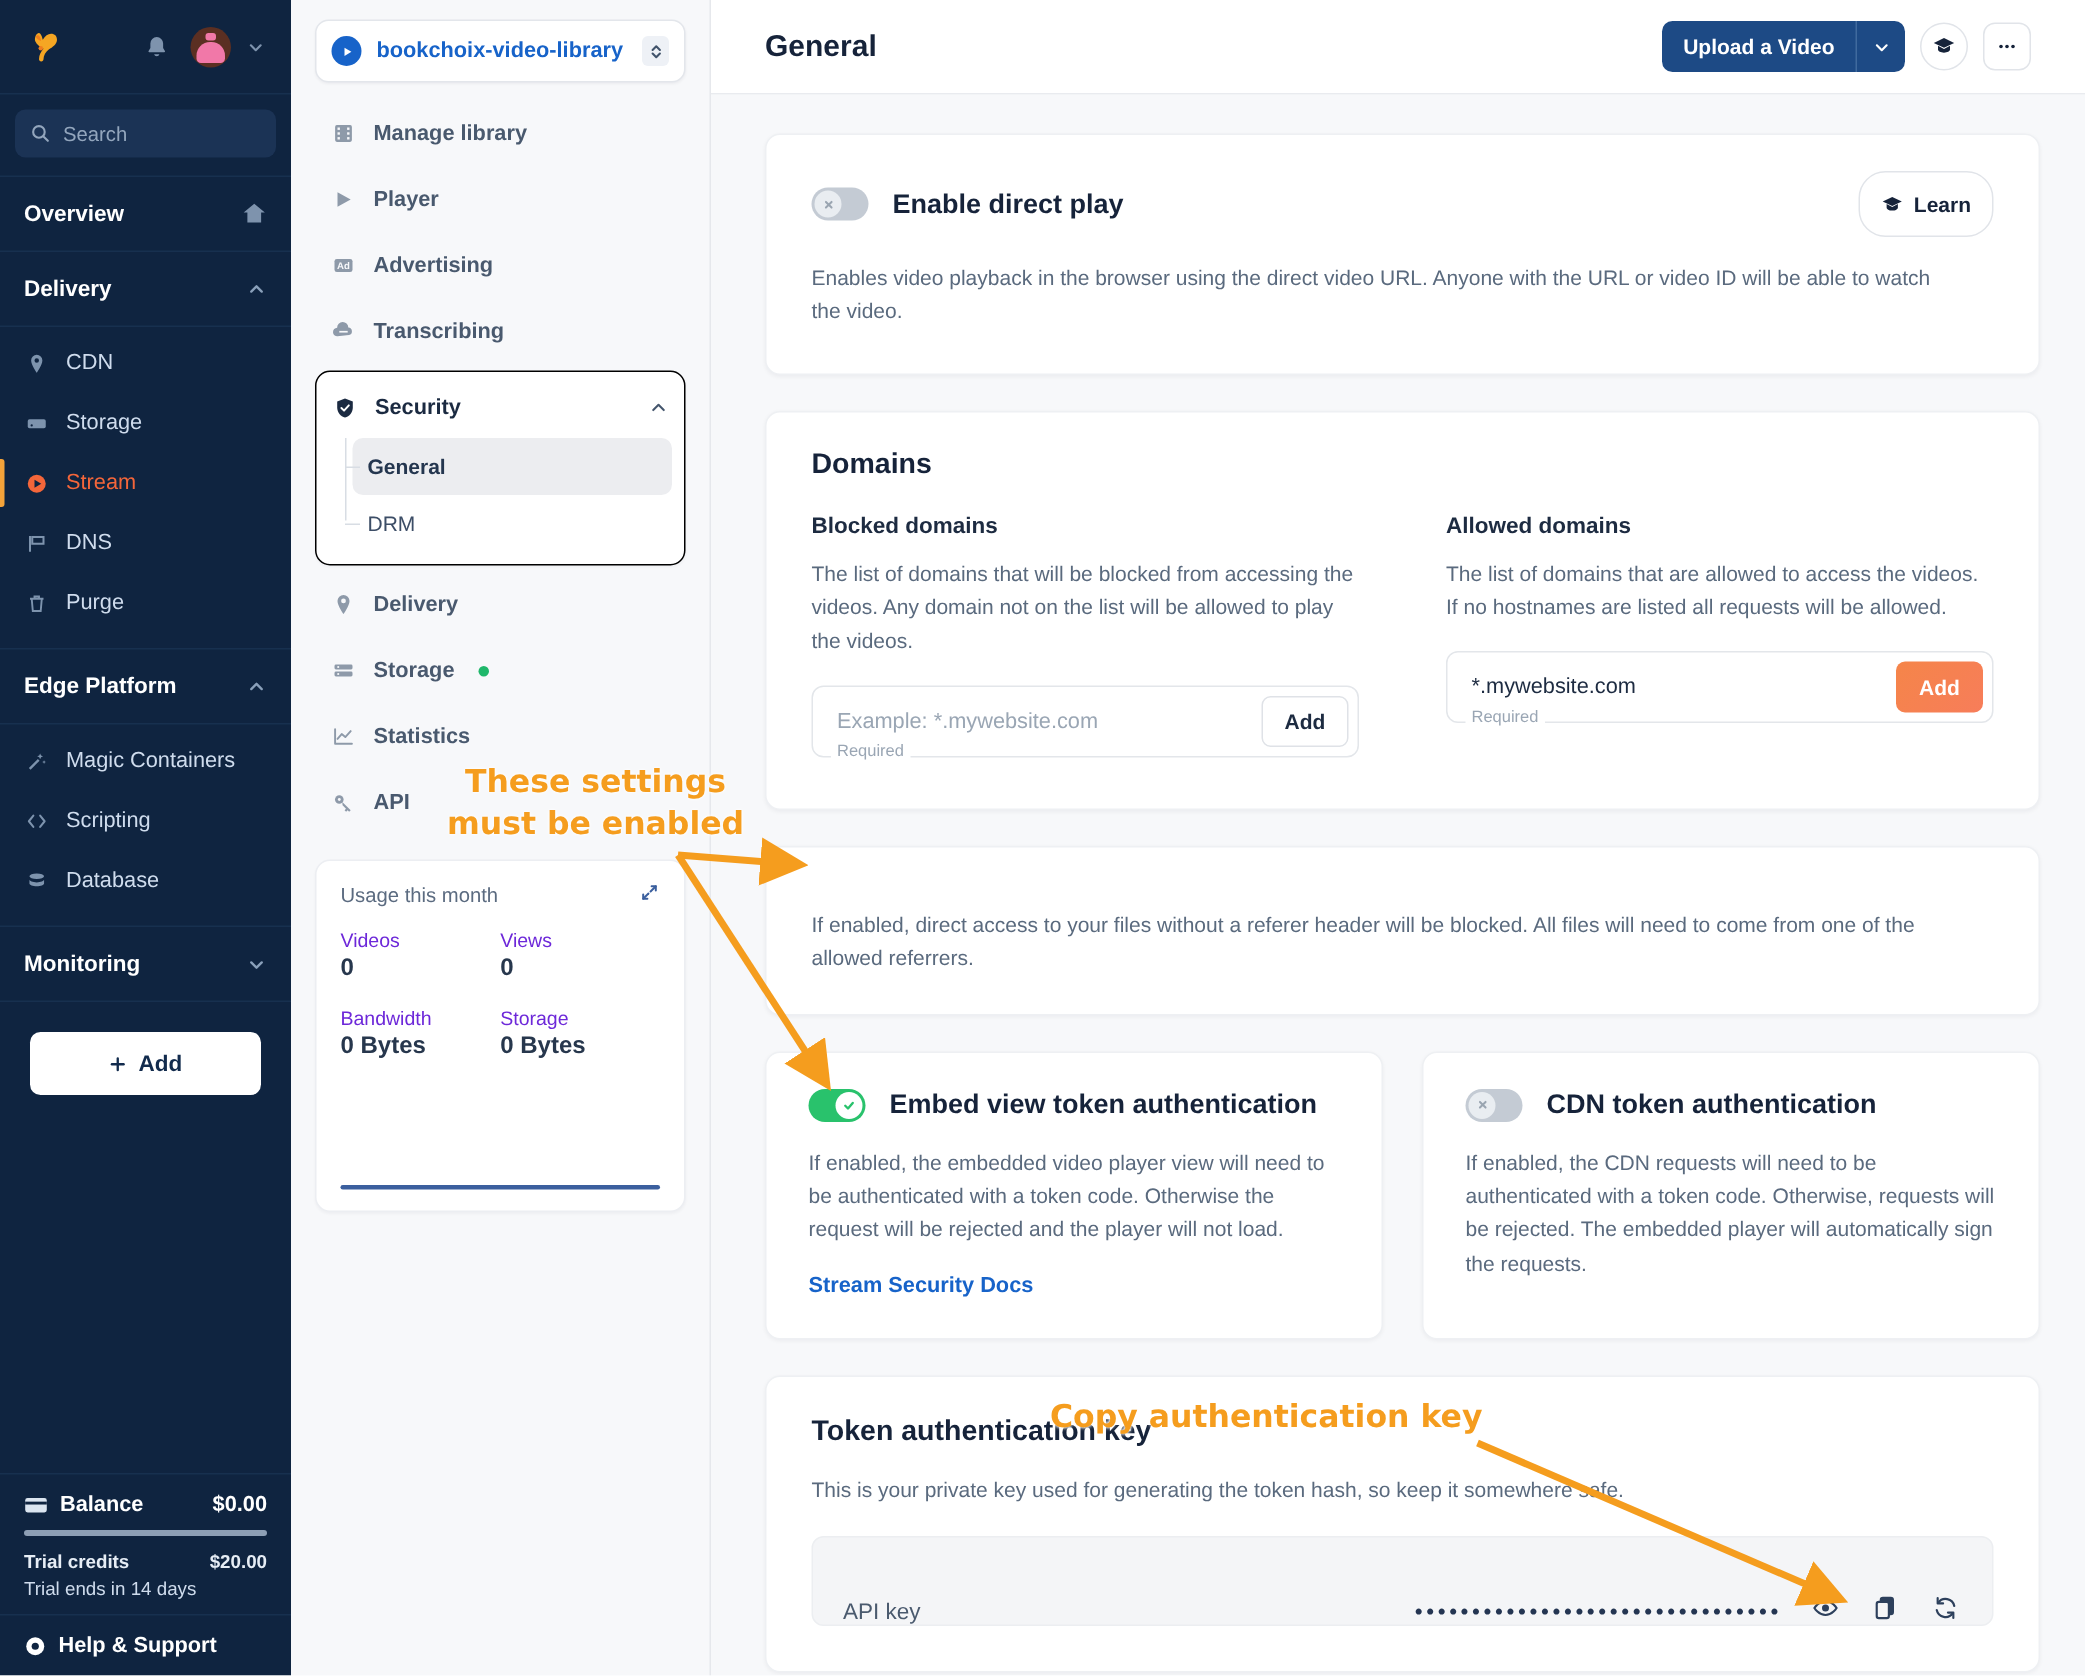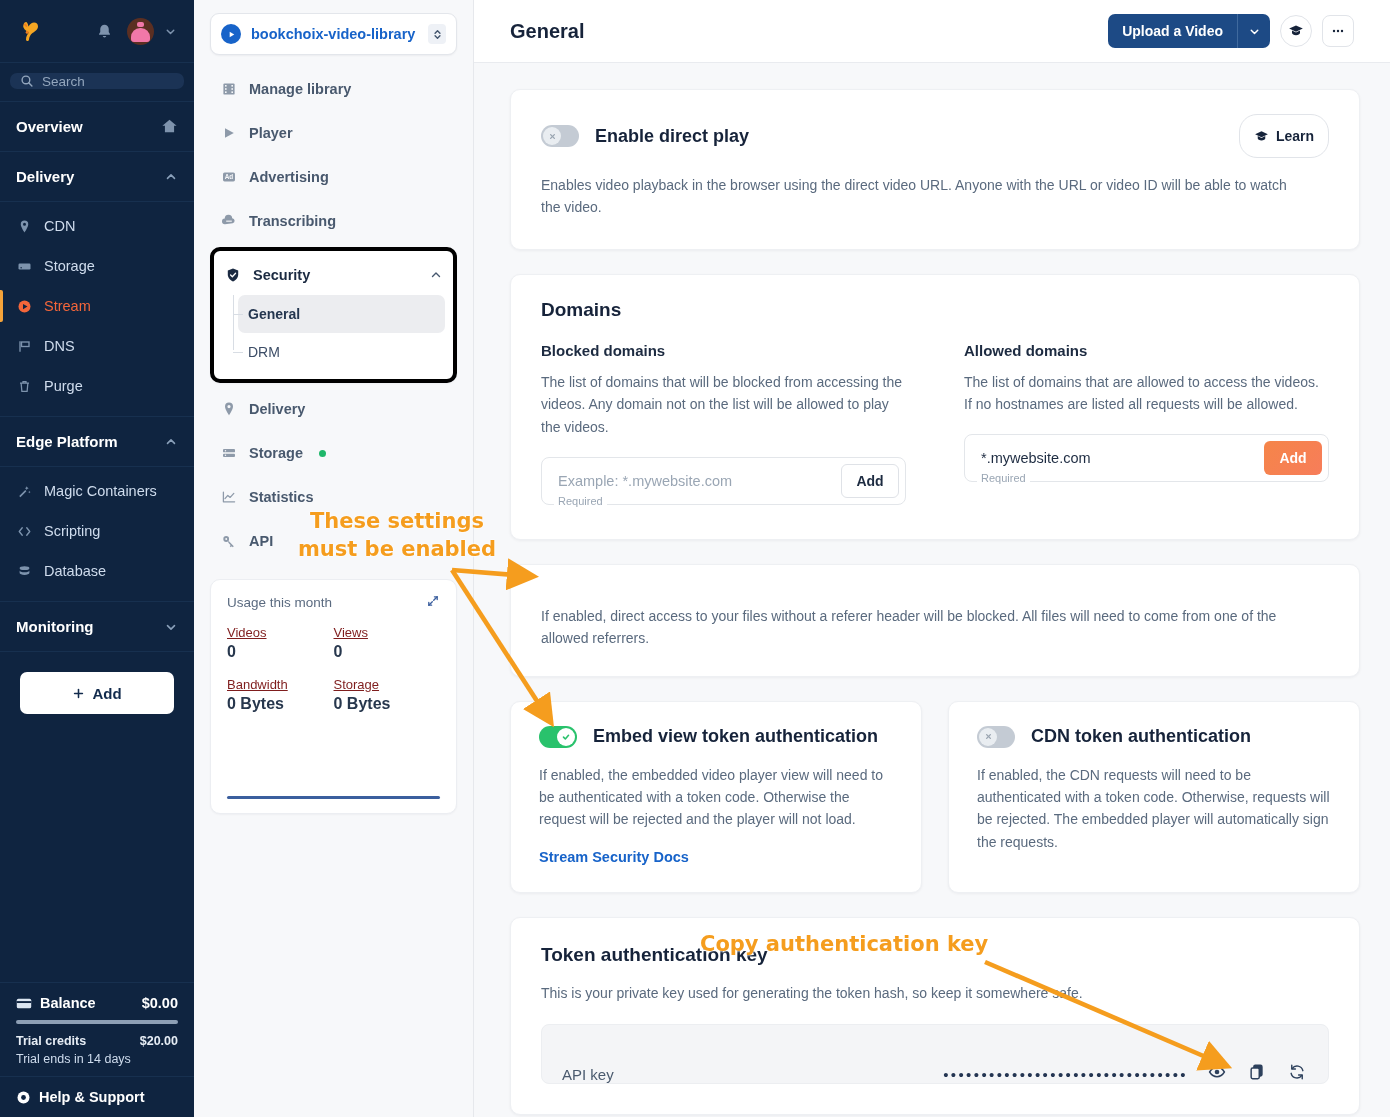--- a/index.html
+++ b/index.html
@@ -33,21 +33,21 @@
     background: #5b2f22; margin-left: 10px;
     display:flex;align-items:center;justify-content:center;
     overflow: hidden; position: relative;
   }
   .avatar .face { width: 19px; height: 14px; background: #f178a8; border-radius: 9px 9px 3px 3px; margin-top: 7px;}
   .avatar .hat { position:absolute; top: 4px; left: 10px; width: 7px; height: 5px; background: #f178a8; border-radius: 2px;}
   .caret-down { width: 20px; margin-left: 6px; color: #7e93ad; display:flex;align-items:center;justify-content:center;}
 
   .sb-search-wrap { padding: 10px 10px 12px; border-bottom: 1px solid #17304f;}
   .sb-search {
-    height: 16px; background: #1b3355; border-radius: 7px;
+    height: 32px; background: #1b3355; border-radius: 7px;
     display: flex; align-items: center; gap: 8px; padding: 0 10px;
     color: #93a6bd; font-size: 13.5px;
   }
   .sb-section {
     display: flex; align-items: center; justify-content: space-between;
     padding: 0 16px; height: 50px;
     font-size: 15px; font-weight: bold; color: #ffffff;
     border-bottom: 1px solid #17304f;
   }
   .sb-section .chev { color: #8aa0ba; display:flex; }
@@ -92,21 +92,21 @@
     box-shadow: 0 1px 2px rgba(16,24,40,.05);
   }
   .lib-play { width: 20px;height:20px;border-radius:50%;background:#1763c9;display:flex;align-items:center;justify-content:center;}
   .lib-name { flex:1; color:#1763c9; font-size:14.5px; font-weight:bold;}
   .lib-chev { width: 18px;height:20px;background:#eef1f6;border-radius:4px;display:flex;align-items:center;justify-content:center;color:#41536b;}
   .n2-list { margin-top: 12px;}
   .n2-item { display:flex; align-items:center; gap:11px; height:44px; padding:0 10px; font-size:14.5px; color:#49596e; font-weight:bold;}
   .n2-item .ic { width:18px;height:18px;display:flex;align-items:center;justify-content:center;color:#8e9aa9;}
   .dot-green { width:7px;height:7px;border-radius:50%;background:#1fb76a;margin-left:5px;}
   .sec-card {
-    background:#fff; border:4px solid #000000; border-radius:10px;
+    background:#fff; border:1px solid #000000; border-radius:10px;
     margin: 4px 0 4px; padding: 4px 0 8px;
     box-shadow: 0 1px 2px rgba(16,24,40,.04);
   }
   .sec-head { display:flex; align-items:center; gap:11px; height:40px; padding:0 10px; font-size:14.5px; font-weight:bold; color:#1b2a41;}
   .sec-head .ic { width:18px;height:18px;display:flex;align-items:center;justify-content:center;color:#1b2a41;}
   .sec-head .chev { margin-left:auto; color:#46576e; display:flex;}
   .sec-sub { position: relative; padding-left: 24px;}
   .sec-sub::before {
     content:""; position:absolute; left: 19px; top: 0; bottom: 21px; width:1px; background:#d8dde4;
   }
@@ -115,21 +115,21 @@
     content:""; position:absolute; left:-5px; top:50%; width:10px; height:1px; background:#d8dde4;
   }
   .sub-item.active { background:#ecedf0; font-weight:bold; color:#24364f;}
   .usage-card {
     margin-top: 16px; background:#fff; border:1px solid #eceef2; border-radius:10px;
     padding: 14px 16px 0; height: 235px; display:flex; flex-direction:column;
     box-shadow: 0 1px 2px rgba(16,24,40,.04);
   }
   .usage-title { display:flex; align-items:center; justify-content:space-between; font-size:13.5px;color:#5b6b80;}
   .usage-grid { display:grid; grid-template-columns: 1fr 1fr; row-gap: 2px; margin-top: 14px;}
-  .u-lbl { font-size:13px;color:#7f1d1d; margin-bottom:3px;text-decoration:underline;}
+  .u-lbl { font-size:13px;color:#6d28d9; margin-bottom:3px;}
   .u-val { font-size:16px; font-weight:bold; color:#27374d; margin-bottom: 14px;}
   .usage-spacer { flex:1; }
   .usage-bar { height: 3px; background:#3b5f9e; border-radius:2px; margin-bottom: 14px;}
 
   
   .main { flex: 1; height: 1117px; background:#f7f8fa; display:flex; flex-direction:column; min-width:0;}
   .m-header {
     height: 63px; background:#fff; border-bottom:1px solid #e9ebef;
     display:flex; align-items:center; padding: 0 36px 0 36px; flex:0 0 63px;
   }

